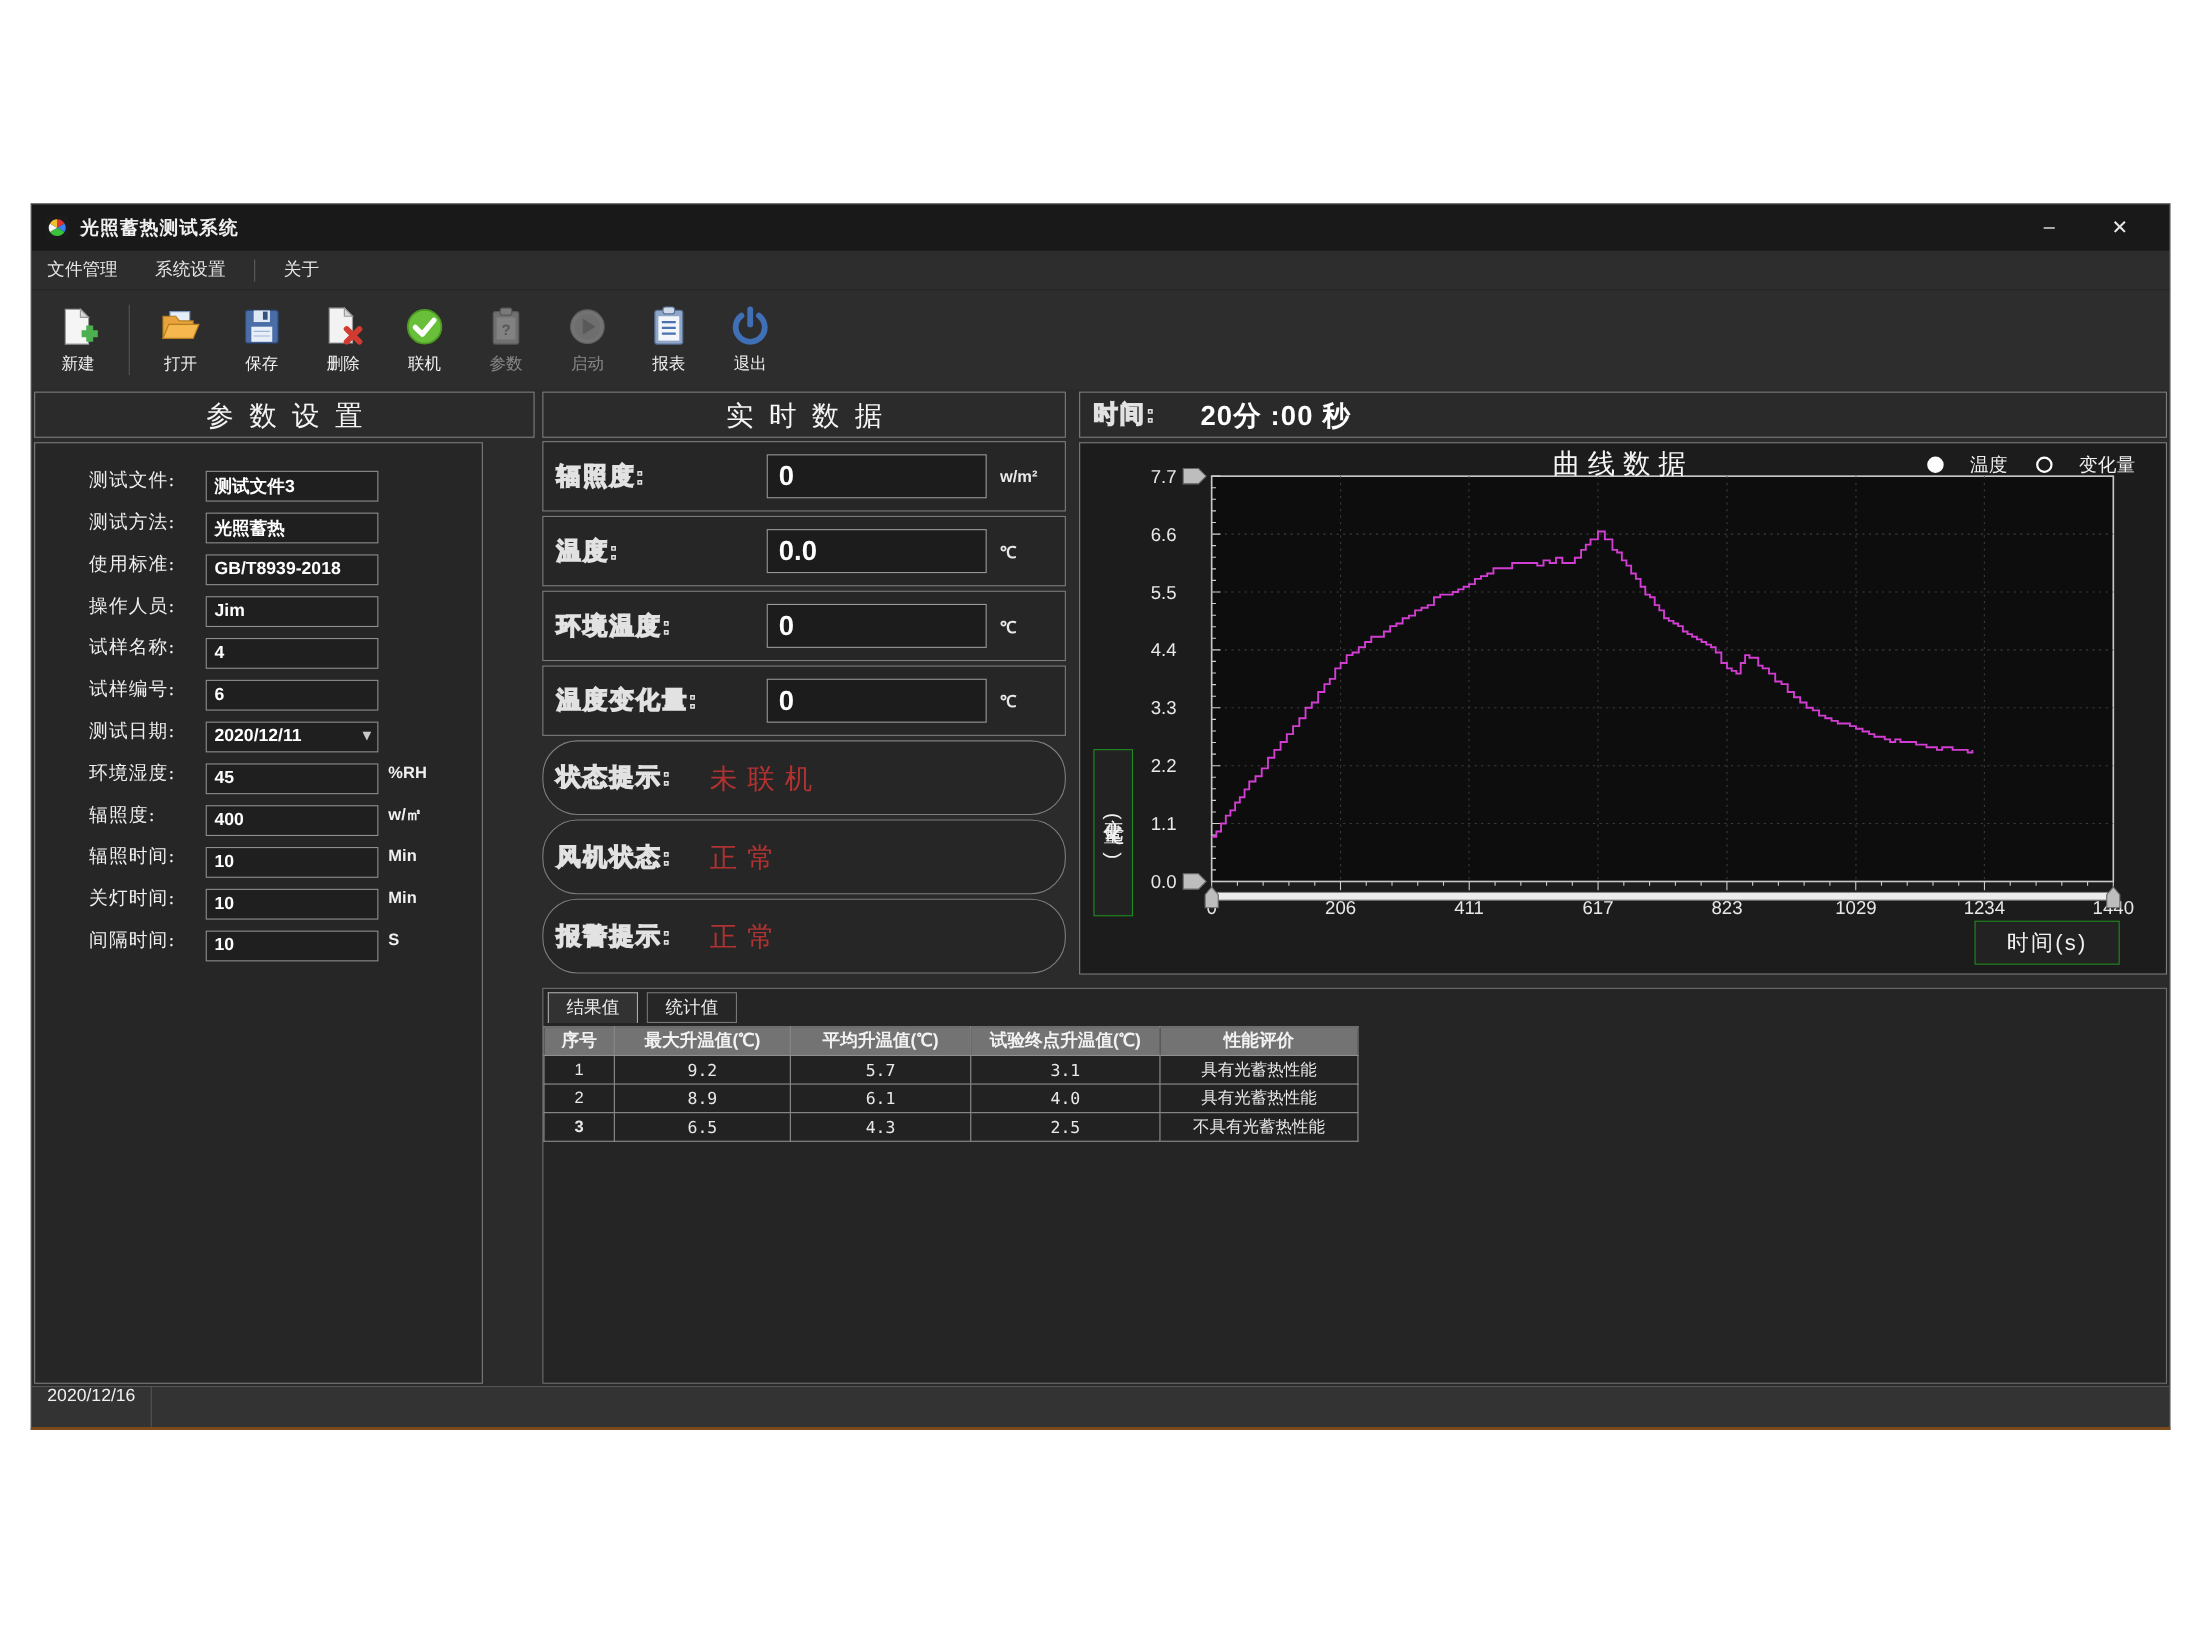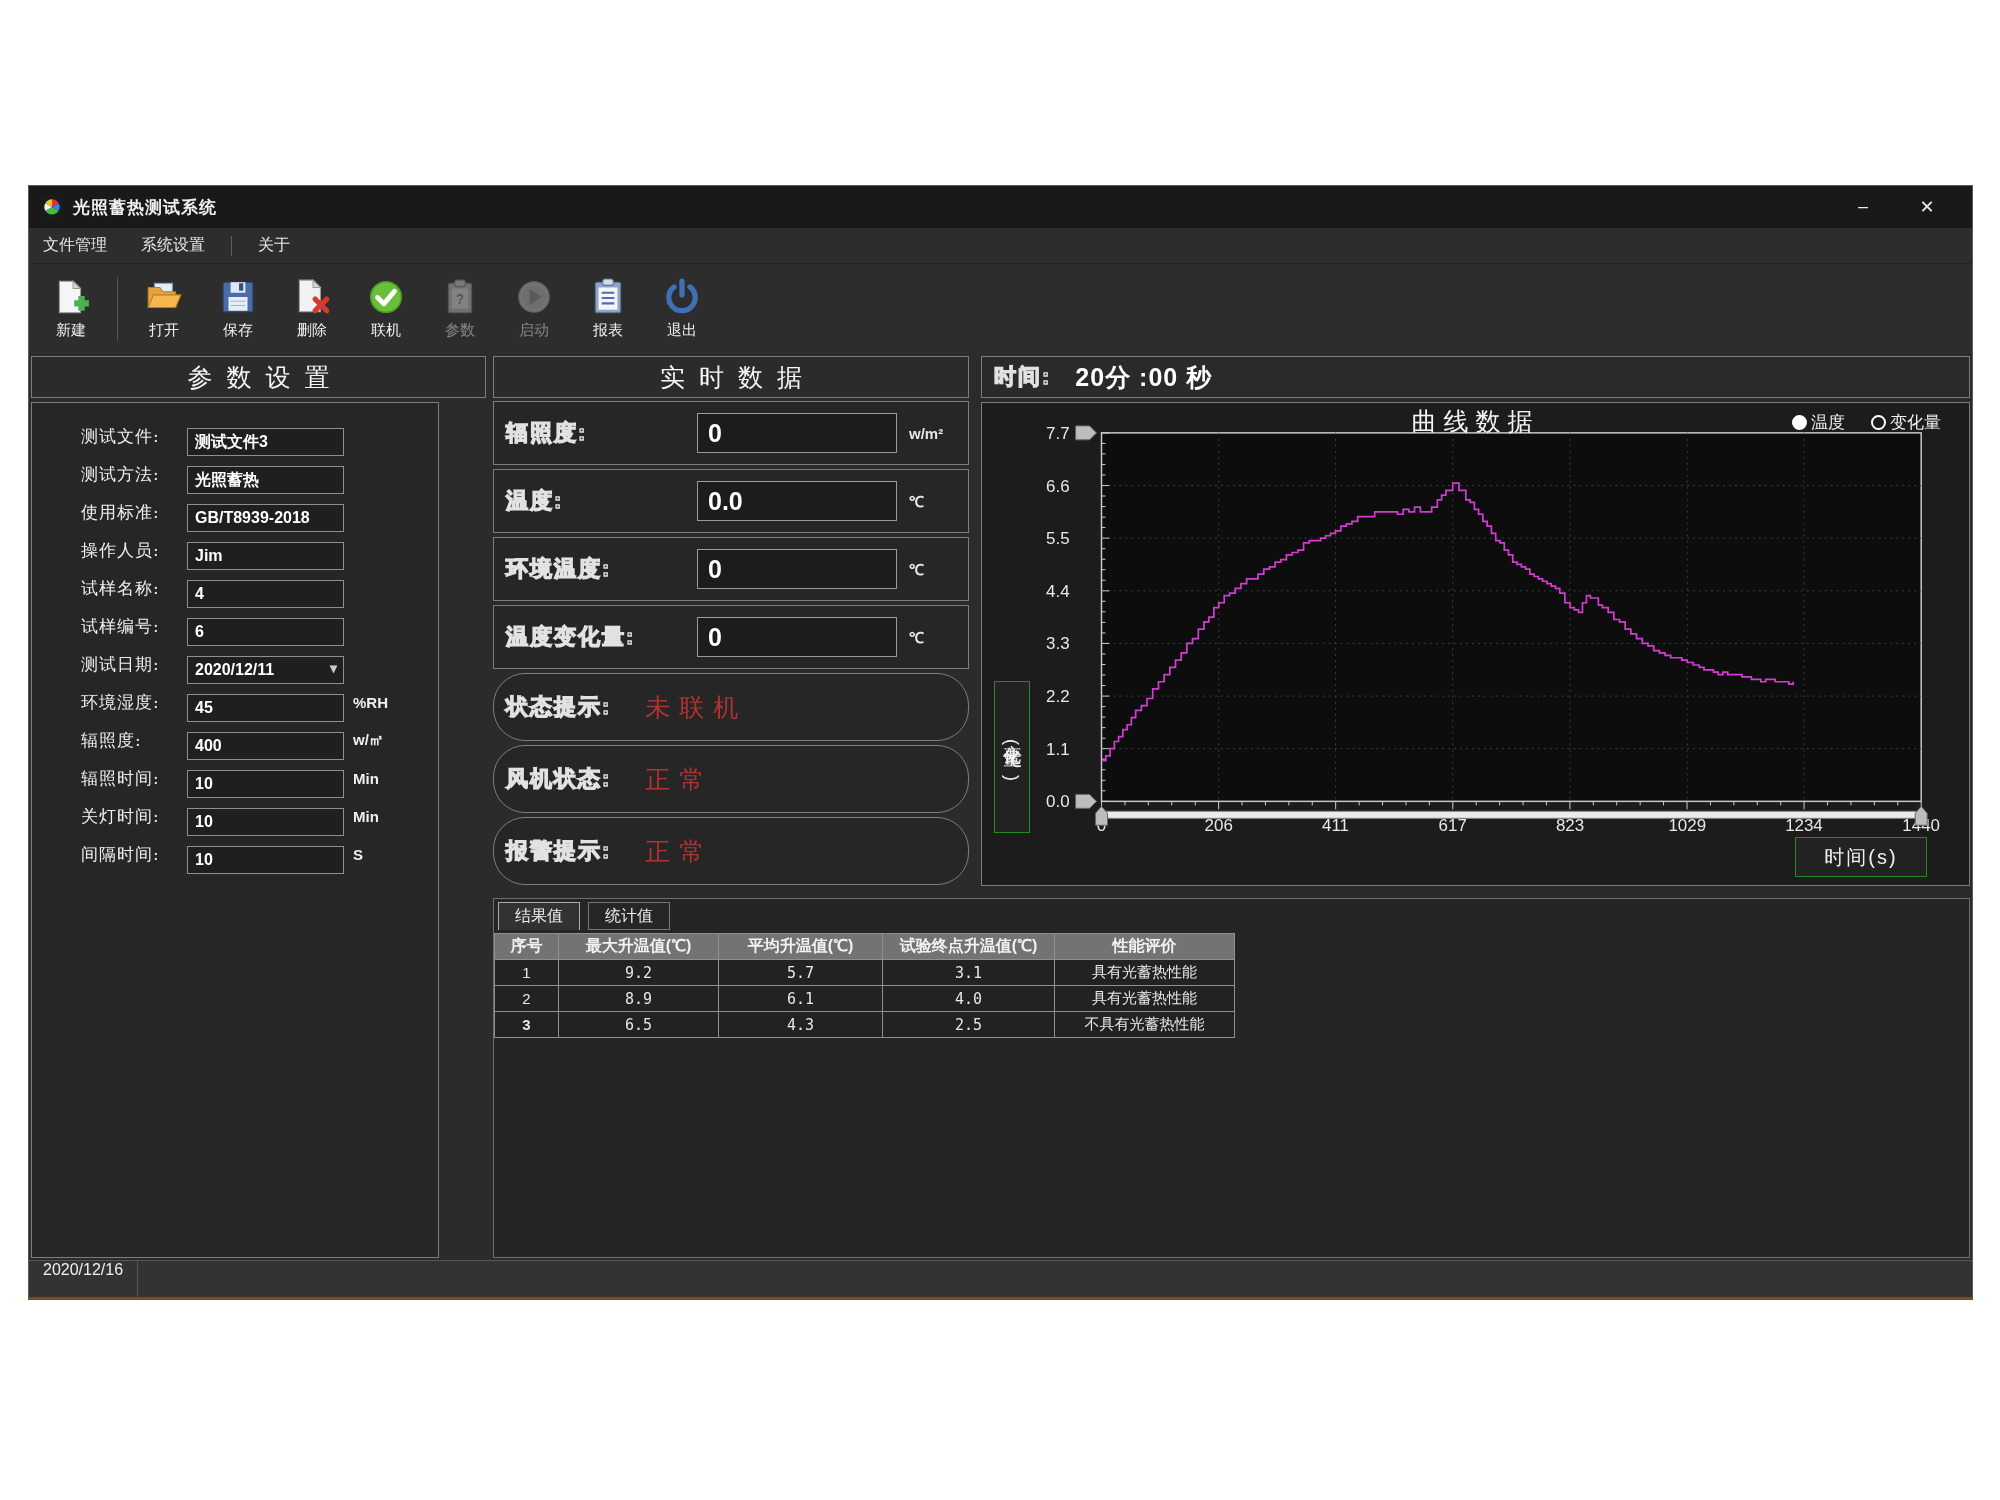--- a/index.html
+++ b/index.html
@@ -47,28 +47,28 @@
   .metric-box{height:64px;}
   .status-box{height:68px;border-radius:32px;}
   .stylized-label{font-size:22px;font-weight:800;letter-spacing:2px;color:#262626;
     -webkit-text-stroke:1.3px #e2e2e2;margin-left:12px;white-space:nowrap;}
   .metric-value{position:absolute;left:203px;width:200px;height:40px;background:#1c1c1c;border:1px solid #9a9a9a;
     color:#ffffff;font-size:25px;font-weight:bold;display:flex;align-items:center;padding-left:10px;}
   .metric-unit{position:absolute;left:415px;color:#e8e8e8;font-size:15px;font-weight:bold;}
   .status-value{color:#b23232;font-size:25px;letter-spacing:9px;font-family:"DejaVu Serif", serif;margin-left:34px;}
   
   #time-bar{position:absolute;left:952px;top:0;right:2px;height:42px;background:#2a2a2a;border:1px solid #7d7d7d;display:flex;align-items:center;}
-  #time-value{color:#ffffff;font-size:25px;font-weight:bold;margin-left:24px;letter-spacing:1px;}
+  #time-value{color:#ffffff;font-size:25px;font-weight:bold;margin-left:40px;letter-spacing:1px;}
   #chart-panel{position:absolute;left:952px;top:46px;right:2px;height:484px;background:#1c1c1c;border:1px solid #7d7d7d;}
   #chart-svg-wrap{position:absolute;inset:0;}
   #chart-svg-wrap svg{position:absolute;left:0;top:0;width:100%;height:100%;}
   #chart-title{position:absolute;left:0;right:0;top:2px;text-align:center;color:#f5f5f5;
     font-family:"DejaVu Serif", serif;font-size:25px;letter-spacing:7px;}
   #chart-legend{position:absolute;right:28px;top:8px;display:flex;gap:26px;align-items:center;}
-  .legend-item{display:flex;align-items:center;gap:4px;}
+  .legend-item{display:flex;align-items:center;gap:24px;}
   .radio{width:15px;height:15px;border-radius:50%;border:2px solid #ffffff;background:transparent;display:inline-block;}
   .radio.on{background:#ffffff;}
   .legend-text{color:#f0f0f0;font-size:17px;}
   .axis-label-box{position:absolute;border:1px solid #1f8b1f;background:#222222;color:#f0f0f0;
     display:flex;align-items:center;justify-content:center;}
   #ylabel-box{left:12px;top:278px;width:36px;height:152px;writing-mode:vertical-rl;font-size:18px;letter-spacing:3px;}
   #xlabel-box{right:42px;top:434px;width:132px;height:40px;font-size:20px;letter-spacing:2px;}
   
   #table-panel{position:absolute;left:464px;top:542px;right:2px;bottom:2px;background:#252525;border:1px solid #6e6e6e;}
   #result-tabs{position:absolute;left:4px;top:3px;display:flex;gap:8px;}

